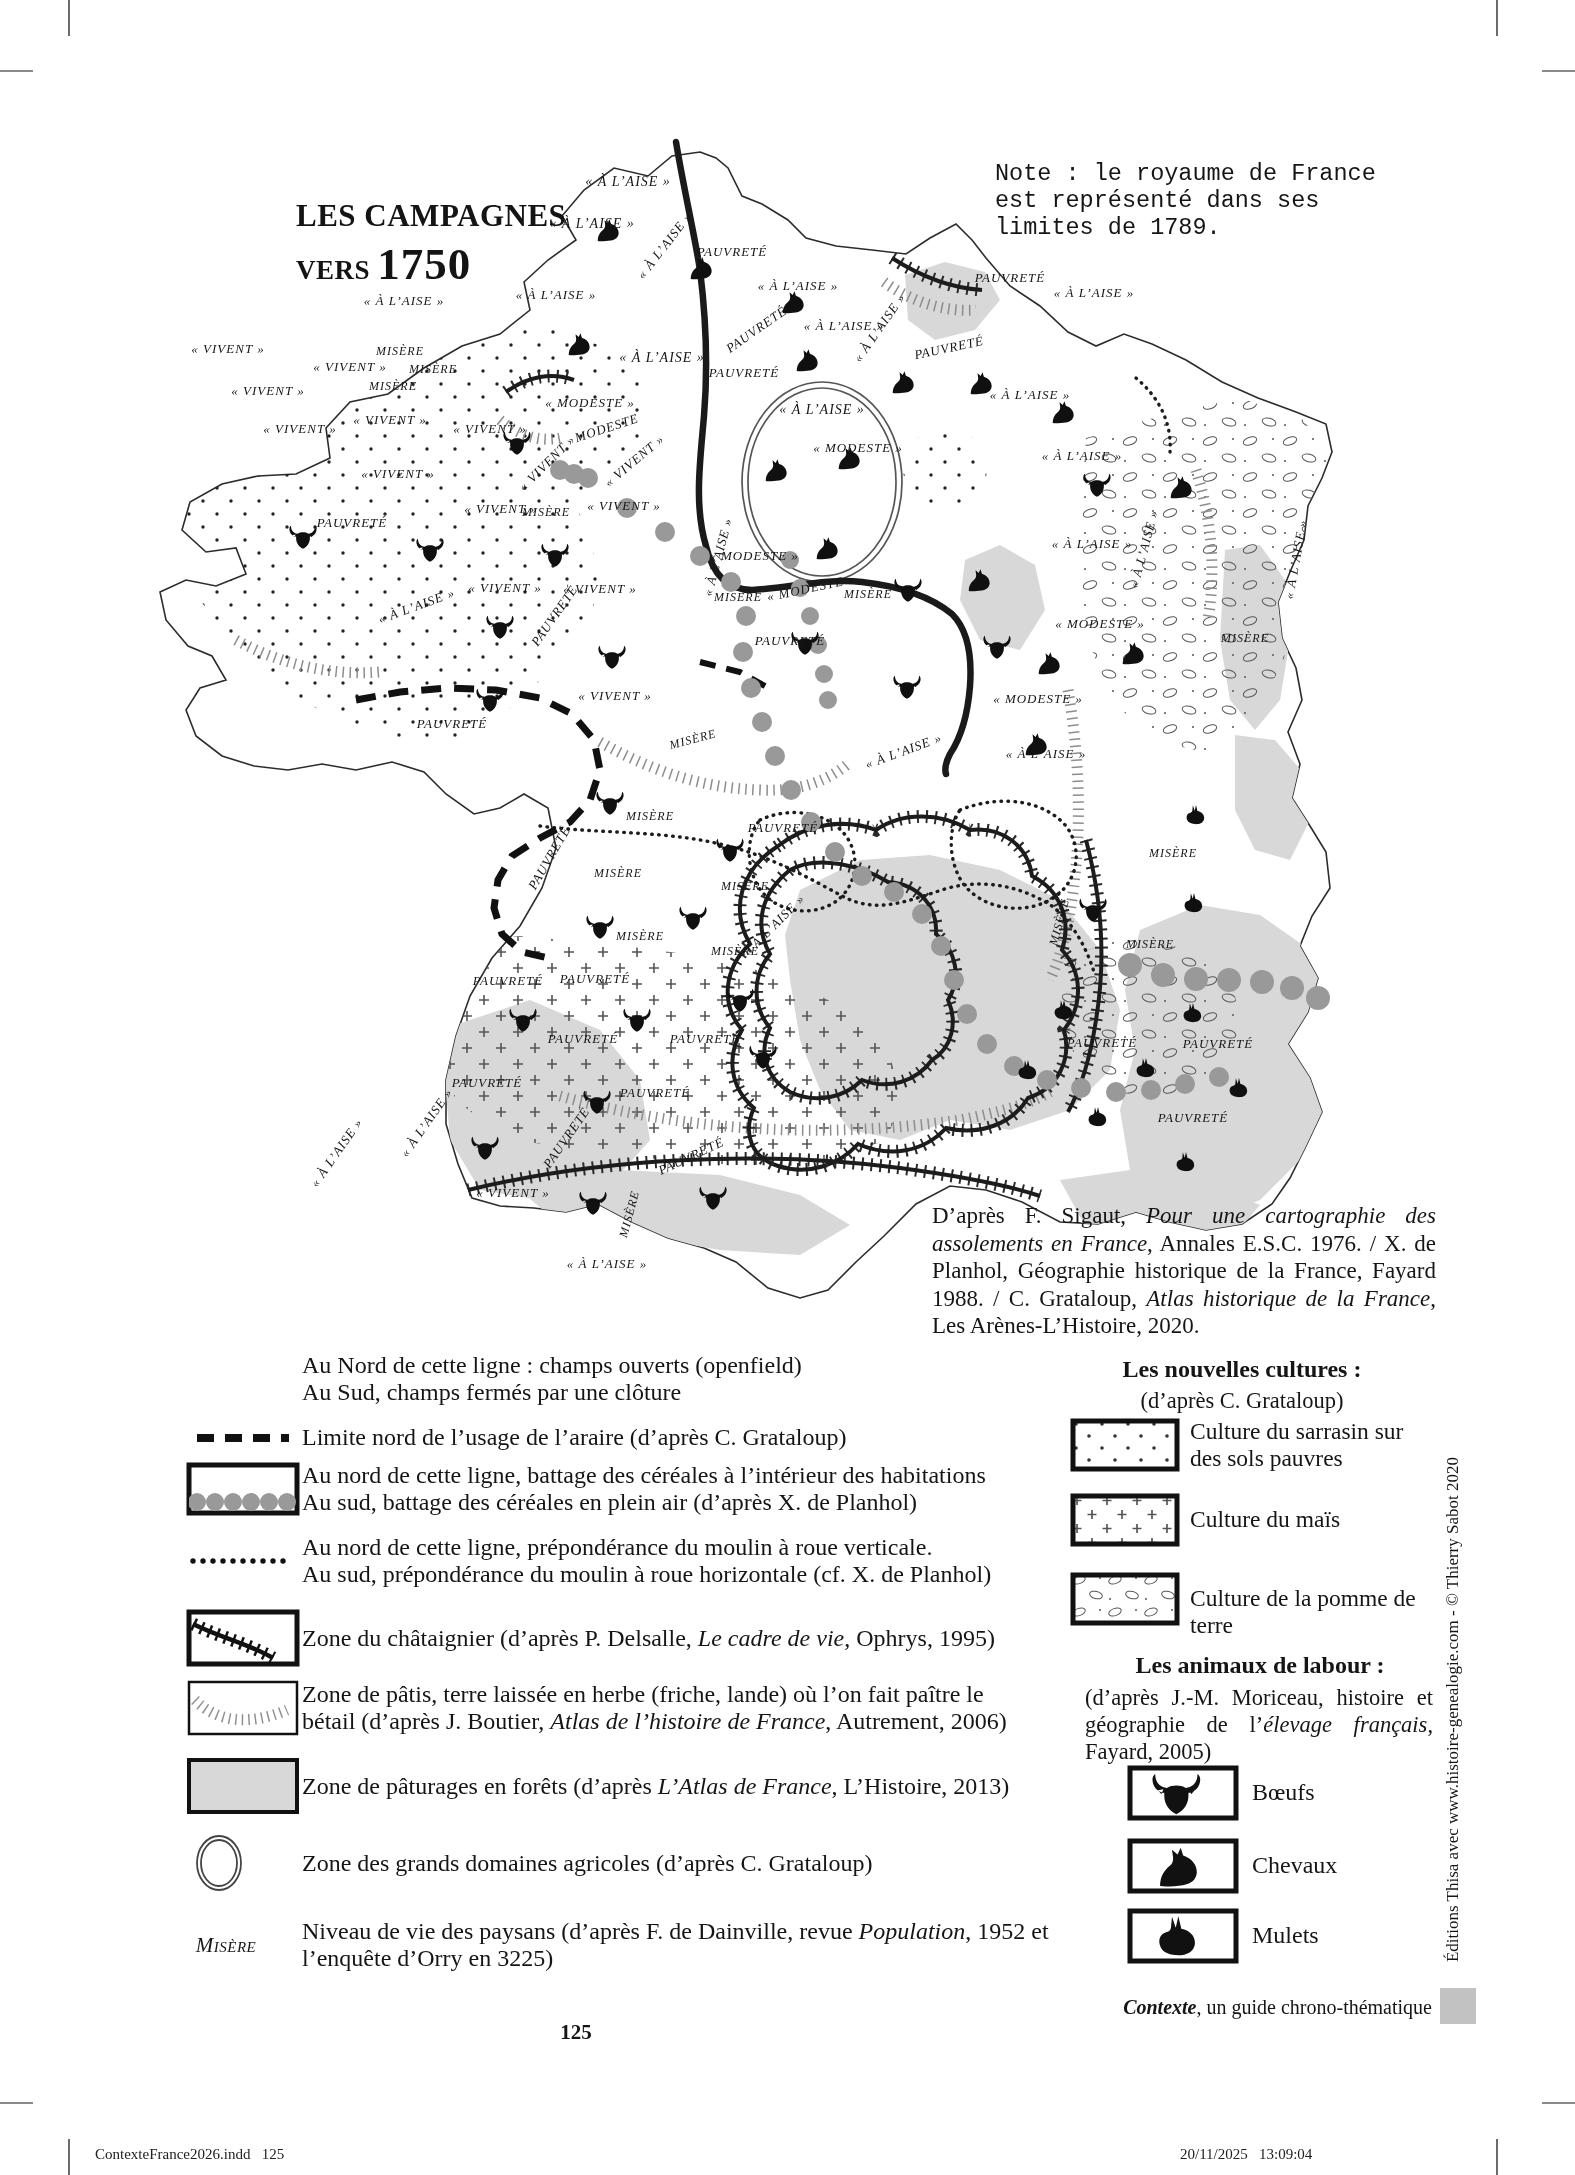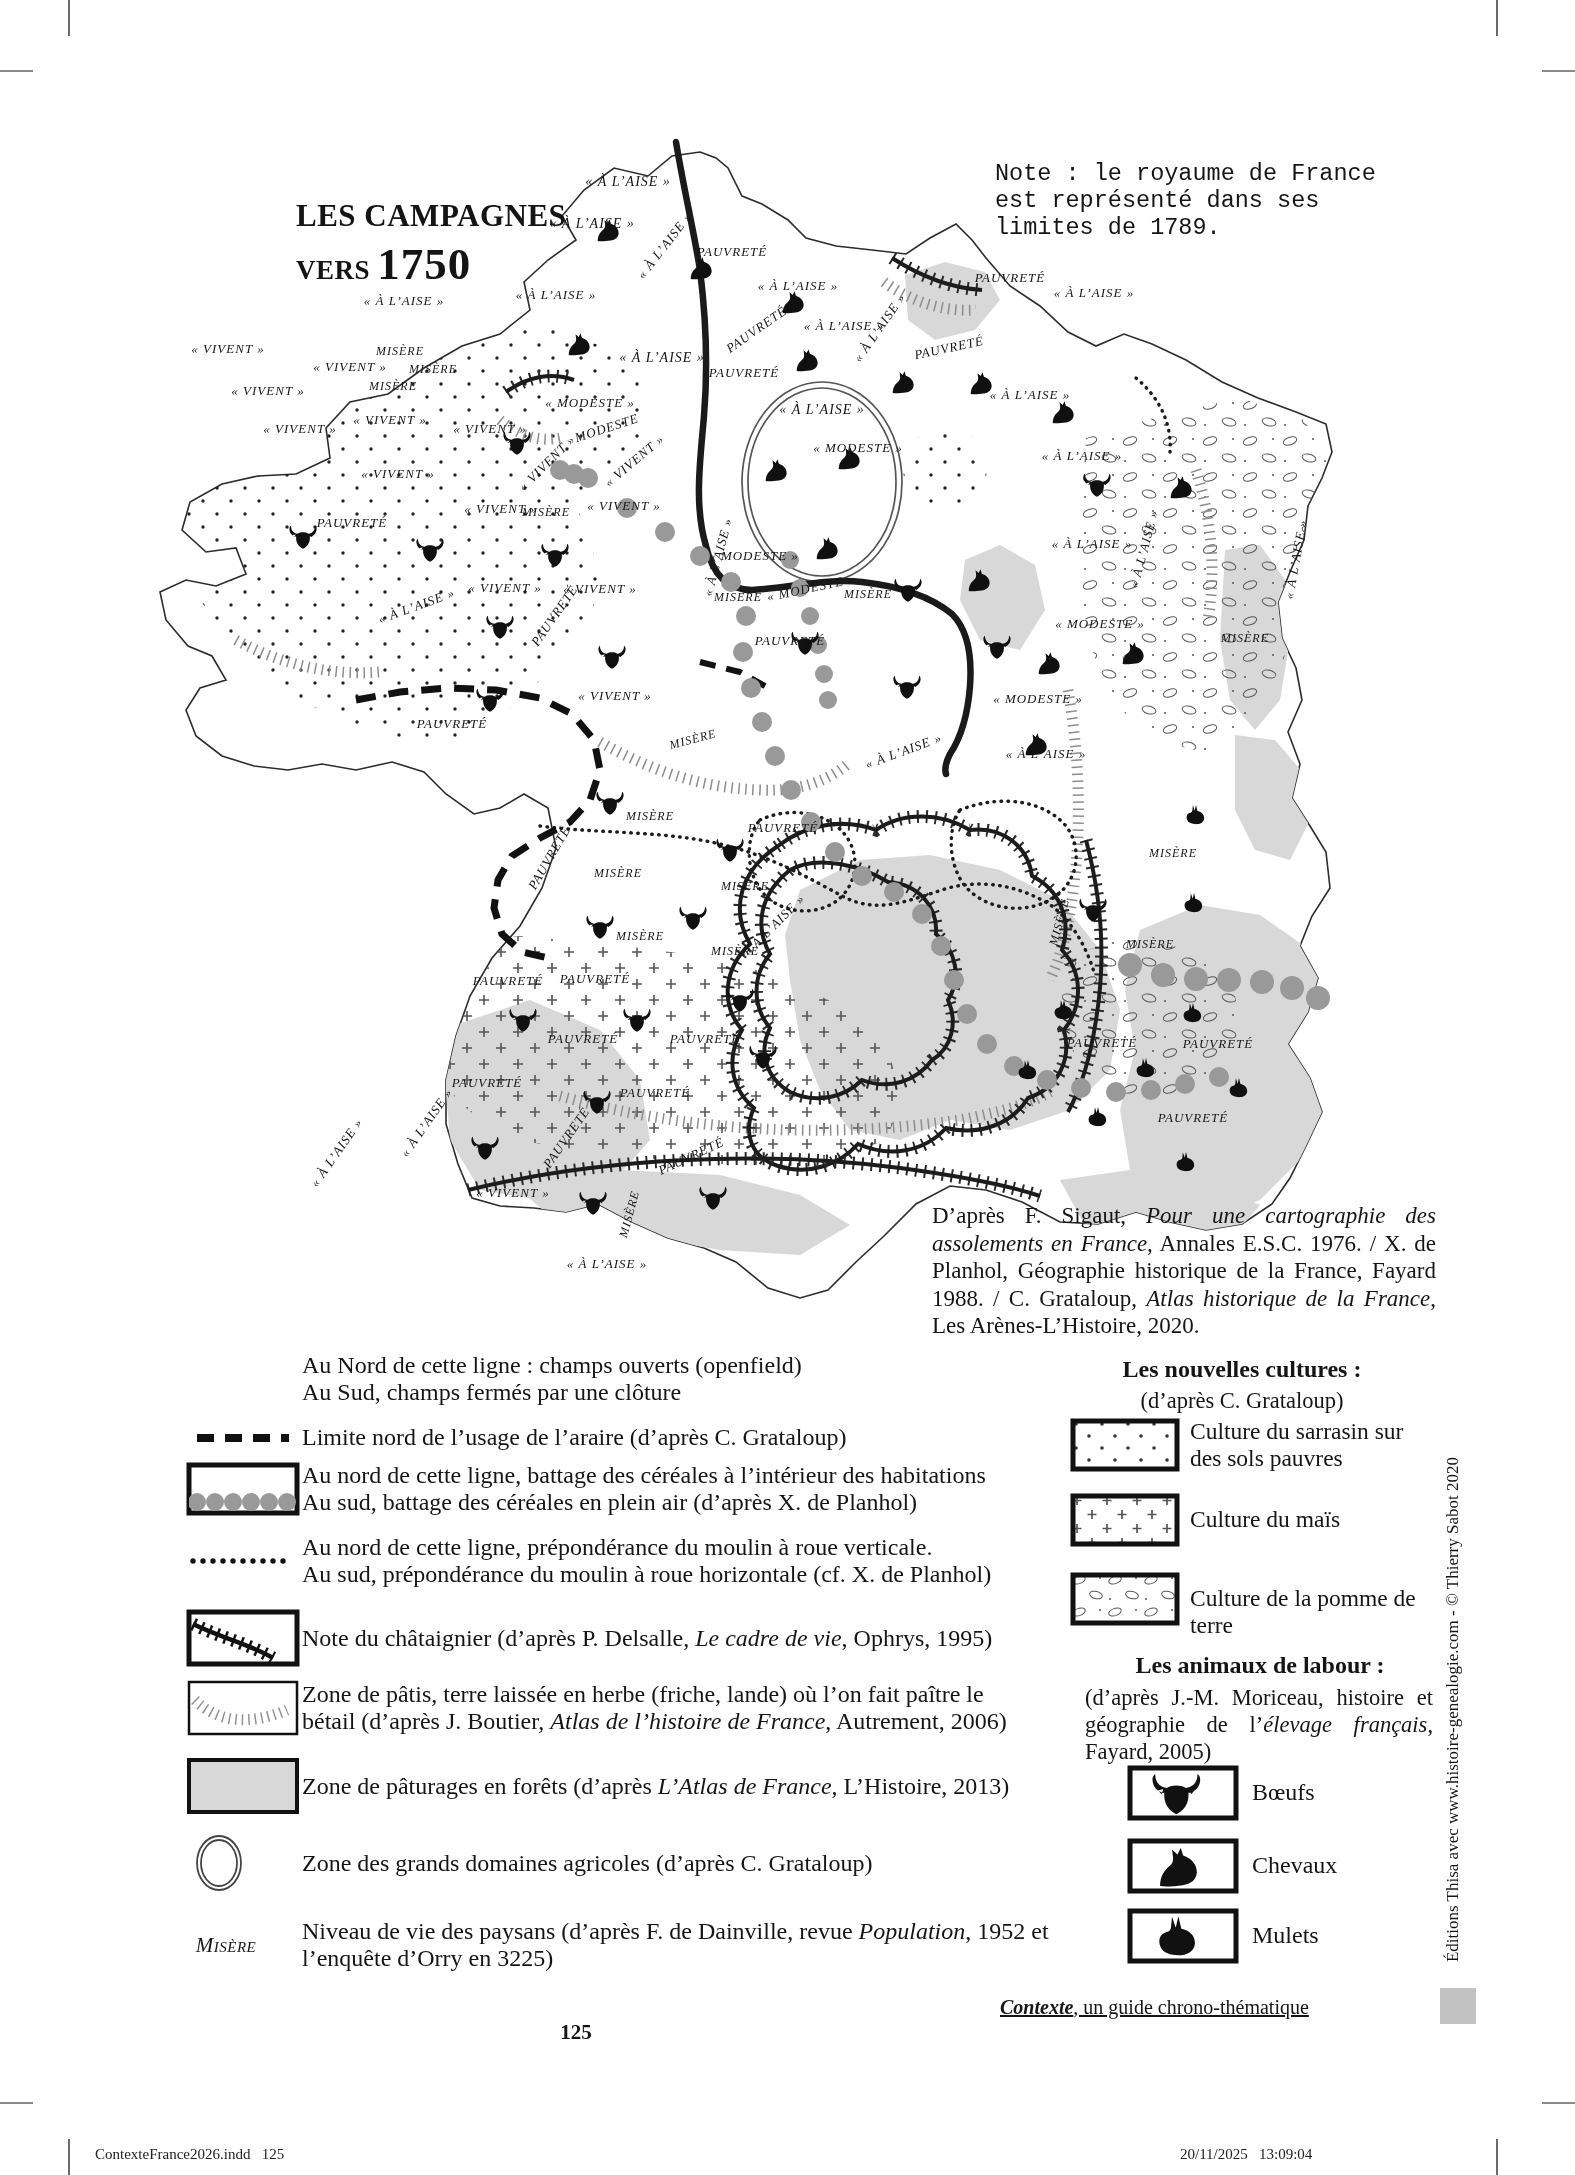--- a/index.html
+++ b/index.html
@@ -23,21 +23,21 @@
   .lsym{flex:0 0 152px;display:flex;align-items:center;justify-content:center;}
   .ltxt{flex:1;font-size:24px;line-height:27px;}
   .misere-sym{font-style:italic;font-variant:small-caps;font-size:21px;letter-spacing:.5px;}
   
   .cult-head{left:1066px;top:1356px;width:352px;text-align:center;font-weight:bold;font-size:24px;}
   .cult-sub{left:1066px;top:1388px;width:352px;text-align:center;font-size:22.5px;}
   .crow-label{font-size:23.5px;line-height:27px;}
   .anim-head{left:1085px;top:1652px;width:350px;text-align:center;font-weight:bold;font-size:24px;}
   .anim-sub{left:1085px;top:1684px;width:348px;font-size:22.5px;line-height:27px;text-align:justify;}
   .arow-label{font-size:24px;}
-  .tagline{left:1000px;top:1996px;width:432px;font-size:20px;text-decoration:underline;}
+  .tagline{left:1000px;top:1996px;width:432px;text-align:right;font-size:20px;}
   .graysq{left:1440px;top:1988px;width:36px;height:36px;background:#c2c2c2;}
   .sidebar-v{left:1443px;top:1992px;width:565px;height:20px;line-height:20px;font-size:17px;
              text-align:center;transform-origin:0 0;transform:rotate(-90deg);white-space:nowrap;}
   .pagenum{left:528px;top:2020px;width:96px;text-align:center;font-weight:bold;font-size:21px;}
   .foot{top:2146px;font-size:15px;white-space:pre;color:#222;}
   .ml{font-style:italic;letter-spacing:1px;fill:#161616;font-family:"Liberation Serif",serif;}
 </style>
 </head>
 <body>
 
@@ -381,21 +381,21 @@
       </div>
       <div class="abs lrow" style="top: 1608px;">
         <div class="lsym">
           <svg width="150" height="60">
             <rect x="38" y="4" width="108" height="52" fill="none" stroke="#111" stroke-width="5"></rect>
             <path d="M42 16 C70 30 94 34 122 50" fill="none" stroke="#111" stroke-width="13" stroke-dasharray="2.5 6"></path>
             <path d="M42 16 C70 30 94 34 122 50" fill="none" stroke="#111" stroke-width="4.5"></path>
           </svg>
         </div>
         <div class="ltxt">
-          <div><span>Note du châtaignier (d’après P. Delsalle, </span><span class="it">Le cadre de vie</span><span>, Ophrys, 1995)</span></div>
+          <div><span>Zone du châtaignier (d’après P. Delsalle, </span><span class="it">Le cadre de vie</span><span>, Ophrys, 1995)</span></div>
         </div>
       </div>
       <div class="abs lrow" style="top: 1678px;">
         <div class="lsym">
           <svg width="150" height="60">
             <rect x="38" y="4" width="108" height="52" fill="none" stroke="#111" stroke-width="2.5"></rect>
             <path d="M44 22 C66 44 98 48 136 32" fill="none" stroke="#909090" stroke-width="11" stroke-dasharray="1.5 5"></path>
           </svg>
         </div>
         <div class="ltxt">

